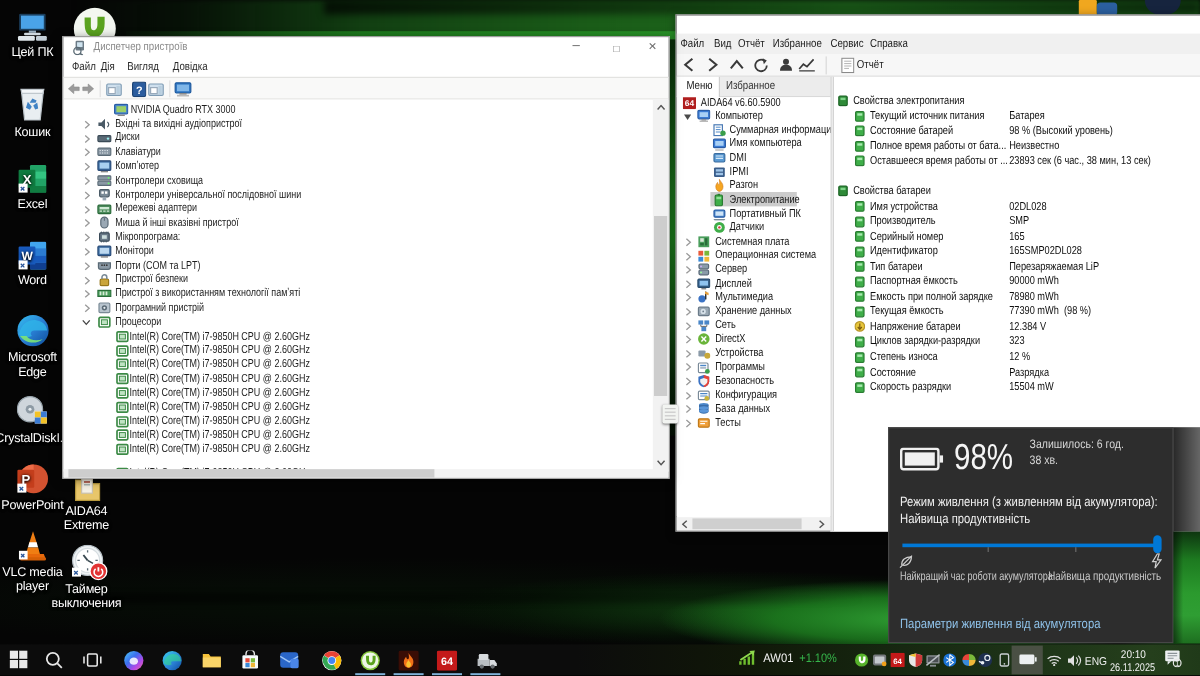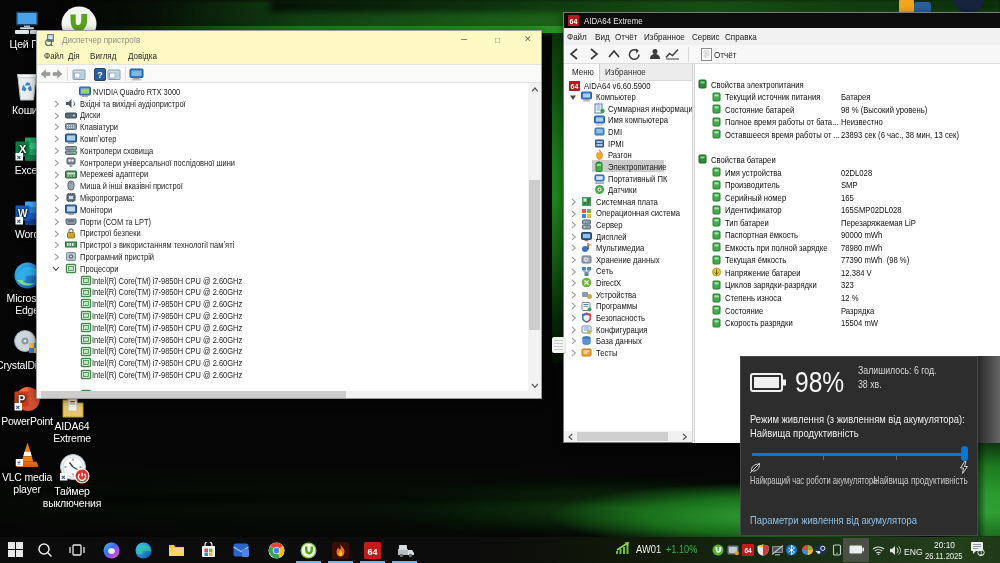--- a/index.html
+++ b/index.html
@@ -22,21 +22,21 @@
  radial-gradient(130px 58px at 1000px 62px, rgba(47,165,50,.95) 0%, rgba(30,120,30,.6) 55%, rgba(0,0,0,0) 80%);}
 #wp-botdark{left:60px;top:494px;width:660px;height:9px;filter:blur(2px);
  background:linear-gradient(90deg, rgba(0,0,0,.55), rgba(0,0,0,.25) 70%, rgba(0,0,0,0));}
 #wp-corner{left:954px;top:0;width:30px;height:12px;background:#16243e;border-radius:0 0 15px 15px}
 #wp-icon1{left:899px;top:0;width:15px;height:13px;background:#f0a71f;border-radius:1px}
 #wp-icon2{left:914px;top:2px;width:17px;height:11px;background:#2b5f9e;border-radius:3px}
 
 .dico{position:absolute;width:68px;text-align:center;color:#fff;font-size:10.5px;line-height:11.5px;
  letter-spacing:-0.2px;text-shadow:0 1px 2px rgba(0,0,0,.95),0 0 3px rgba(0,0,0,.8)}
 
-#dm{position:absolute;left:36px;top:30px;width:506px;height:369px;border:1px solid #9c9c9c;background:#fef9c3;z-index:3;box-shadow:0 2px 8px rgba(0,0,0,.5)}
+#dm{position:absolute;left:52px;top:30px;width:506px;height:369px;border:1px solid #9c9c9c;background:#ffffff;z-index:3;box-shadow:0 2px 8px rgba(0,0,0,.5)}
 #dm .tools{position:absolute;left:0;top:33px;width:504px;height:19px;background:#f9f9f8;border-top:1px solid #e3e3e1;border-bottom:1px solid #e3e3e1}
 #dm .content{position:absolute;left:0;top:52px;width:504px;height:310px;background:#fff;overflow:hidden}
 #dm .row{position:absolute;white-space:nowrap;font-size:9.6px;color:#1d1d1d;height:12px;line-height:12px;transform:scaleX(.78);transform-origin:0 0}
 #dm .vsb{position:absolute;right:0;top:52px;width:13px;height:310px;background:#f2f2f2}
 #dm .vsb .th{position:absolute;left:1px;top:97px;width:11px;height:150px;background:#cdcdcd}
 #dm .hsb{position:absolute;left:0;bottom:0;width:504px;height:7px;background:#f2f2f2}
 #dm .hsb .th{position:absolute;left:4px;top:0;width:305px;height:7px;background:#cdcdcd}
 
 #aida{position:absolute;left:563px;top:12px;width:437px;height:431px;border:1px solid #7a7a7a;border-right:none;background:#fff;z-index:2;box-shadow:0 2px 8px rgba(0,0,0,.5)}
 #aida .title{position:absolute;left:0;top:0;width:100%;height:15px;background:#0d0d0d}
@@ -458,27 +458,20 @@
         </svg>
         <svg class="abs" style="left:3px;top:300px" width="8" height="7" viewBox="0 0 8 7">
           <path d="M1 1 L3.9 4.3 L6.8 1" fill="none" stroke="#555" stroke-width="1.2"></path>
         </svg>
       </div>
       <div class="hsb">
         <div class="th"></div>
       </div>
     </div>
 <div id="aida">
-      <div class="title">
-        <svg class="abs" style="left:4px;top:2px" width="11" height="11" viewBox="0 0 11 11">
-          <rect width="11" height="11" rx="1" fill="#b01e1e"></rect>
-          <text x="5.5" y="8.5" font-family="Liberation Sans" font-size="7" font-weight="bold" fill="#fff" text-anchor="middle">64</text>
-        </svg>
-        <div class="tx" style="left:20px;top:2px;font-size:9.6px;color:#e6e6e6;transform:scaleX(0.82);">AIDA64 Extreme</div>
-      </div>
       <div class="menu">
         <div class="tx" style="left:3px;top:2.5px;font-size:9.6px;color:#1c1c1c;transform:scaleX(0.84);">Файл</div>
         <div class="tx" style="left:31px;top:2.5px;font-size:9.6px;color:#1c1c1c;transform:scaleX(0.84);">Вид</div>
         <div class="tx" style="left:51px;top:2.5px;font-size:9.6px;color:#1c1c1c;transform:scaleX(0.84);">Отчёт</div>
         <div class="tx" style="left:80px;top:2.5px;font-size:9.6px;color:#1c1c1c;transform:scaleX(0.84);">Избранное</div>
         <div class="tx" style="left:128px;top:2.5px;font-size:9.6px;color:#1c1c1c;transform:scaleX(0.84);">Сервис</div>
         <div class="tx" style="left:161px;top:2.5px;font-size:9.6px;color:#1c1c1c;transform:scaleX(0.84);">Справка</div>
       </div>
       <div class="tools">
         <svg class="abs" style="left:5px;top:3px" width="10" height="12" viewBox="0 0 10 12">

